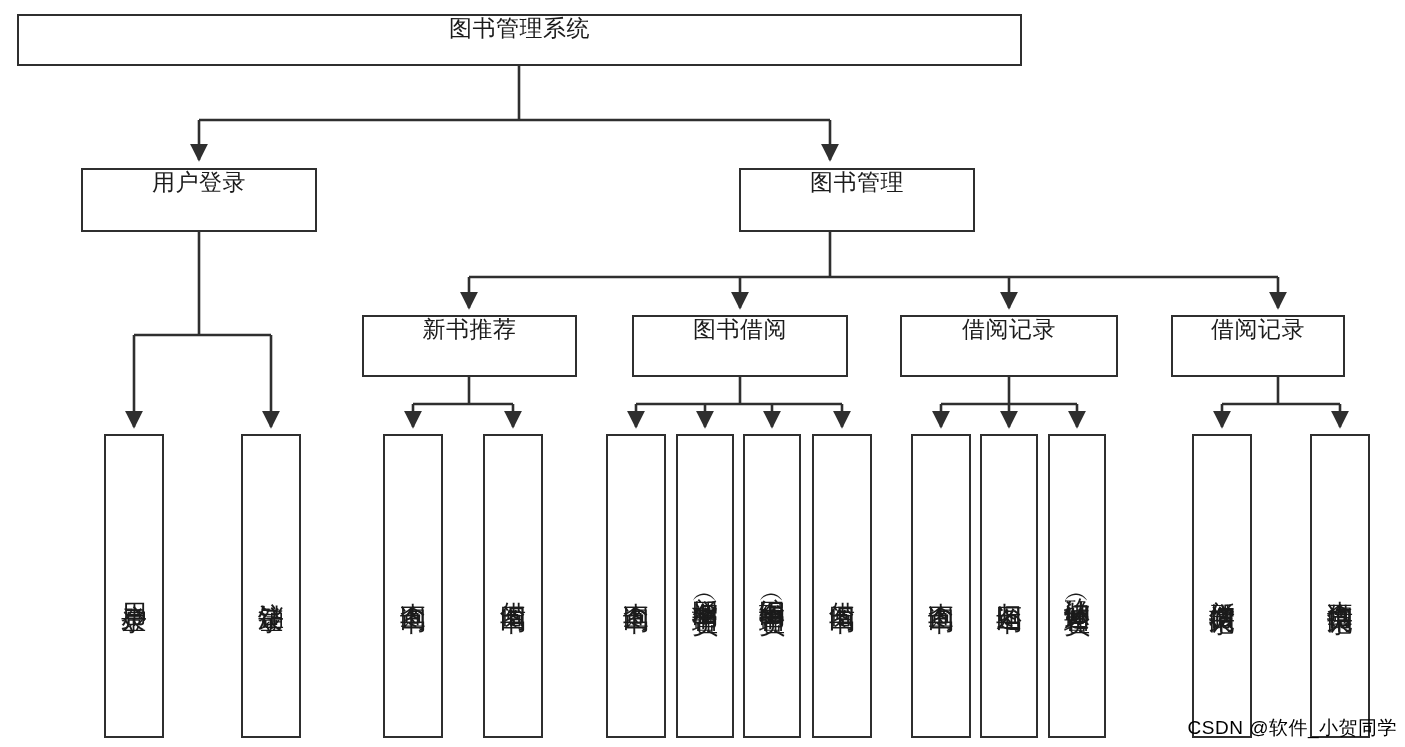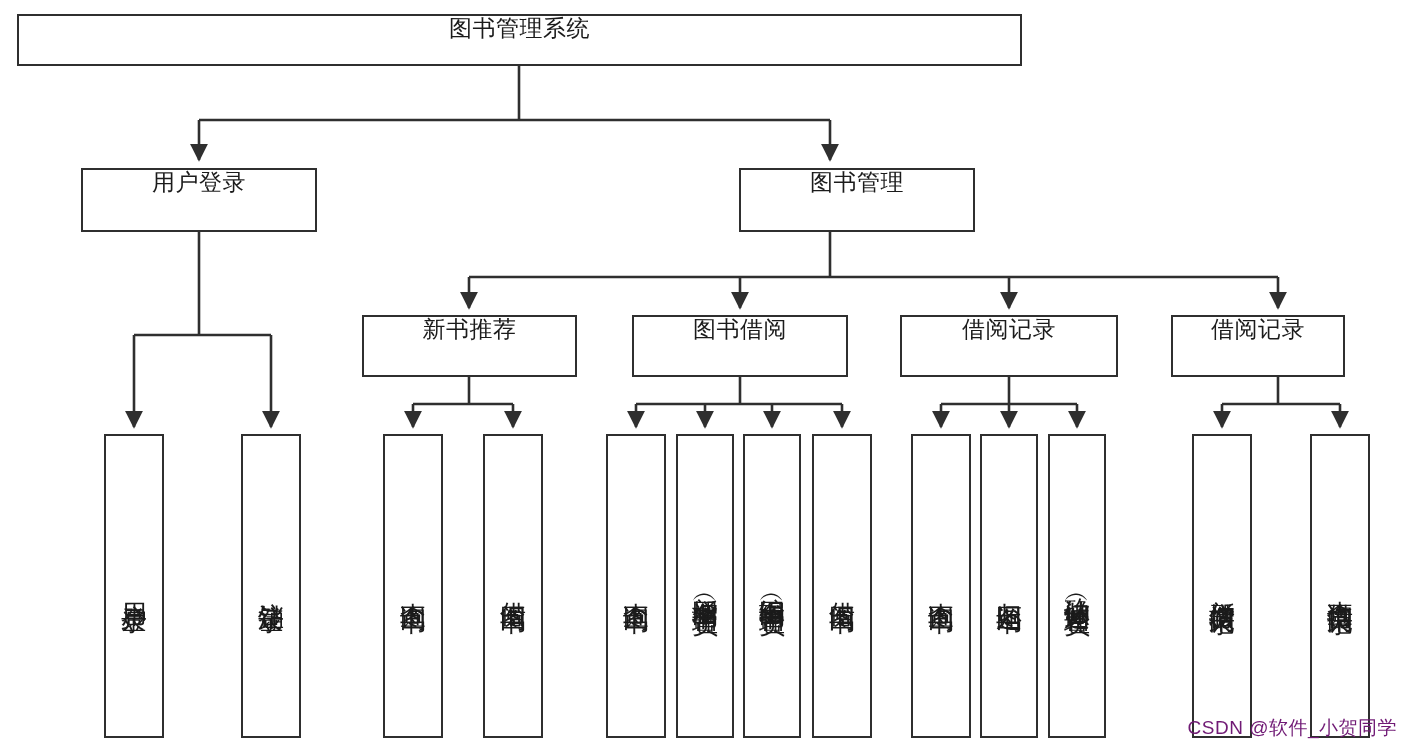--- a/index.html
+++ b/index.html
@@ -56,21 +56,21 @@
     font-size: 26px;
     line-height: 1.04;
     letter-spacing: 2px;
     white-space: nowrap;
   }
   .watermark {
     position: absolute;
     right: 8px;
     bottom: 6px;
     font-size: 19px;
-    color: #701a75;
+    color: #000000;
     letter-spacing: 0.5px;
     z-index: 5;
     white-space: nowrap;
     font-family: "Liberation Sans", "DejaVu Sans", sans-serif;
   }
 </style>
 </head>
 <body>
 
 <div id="canvas">

